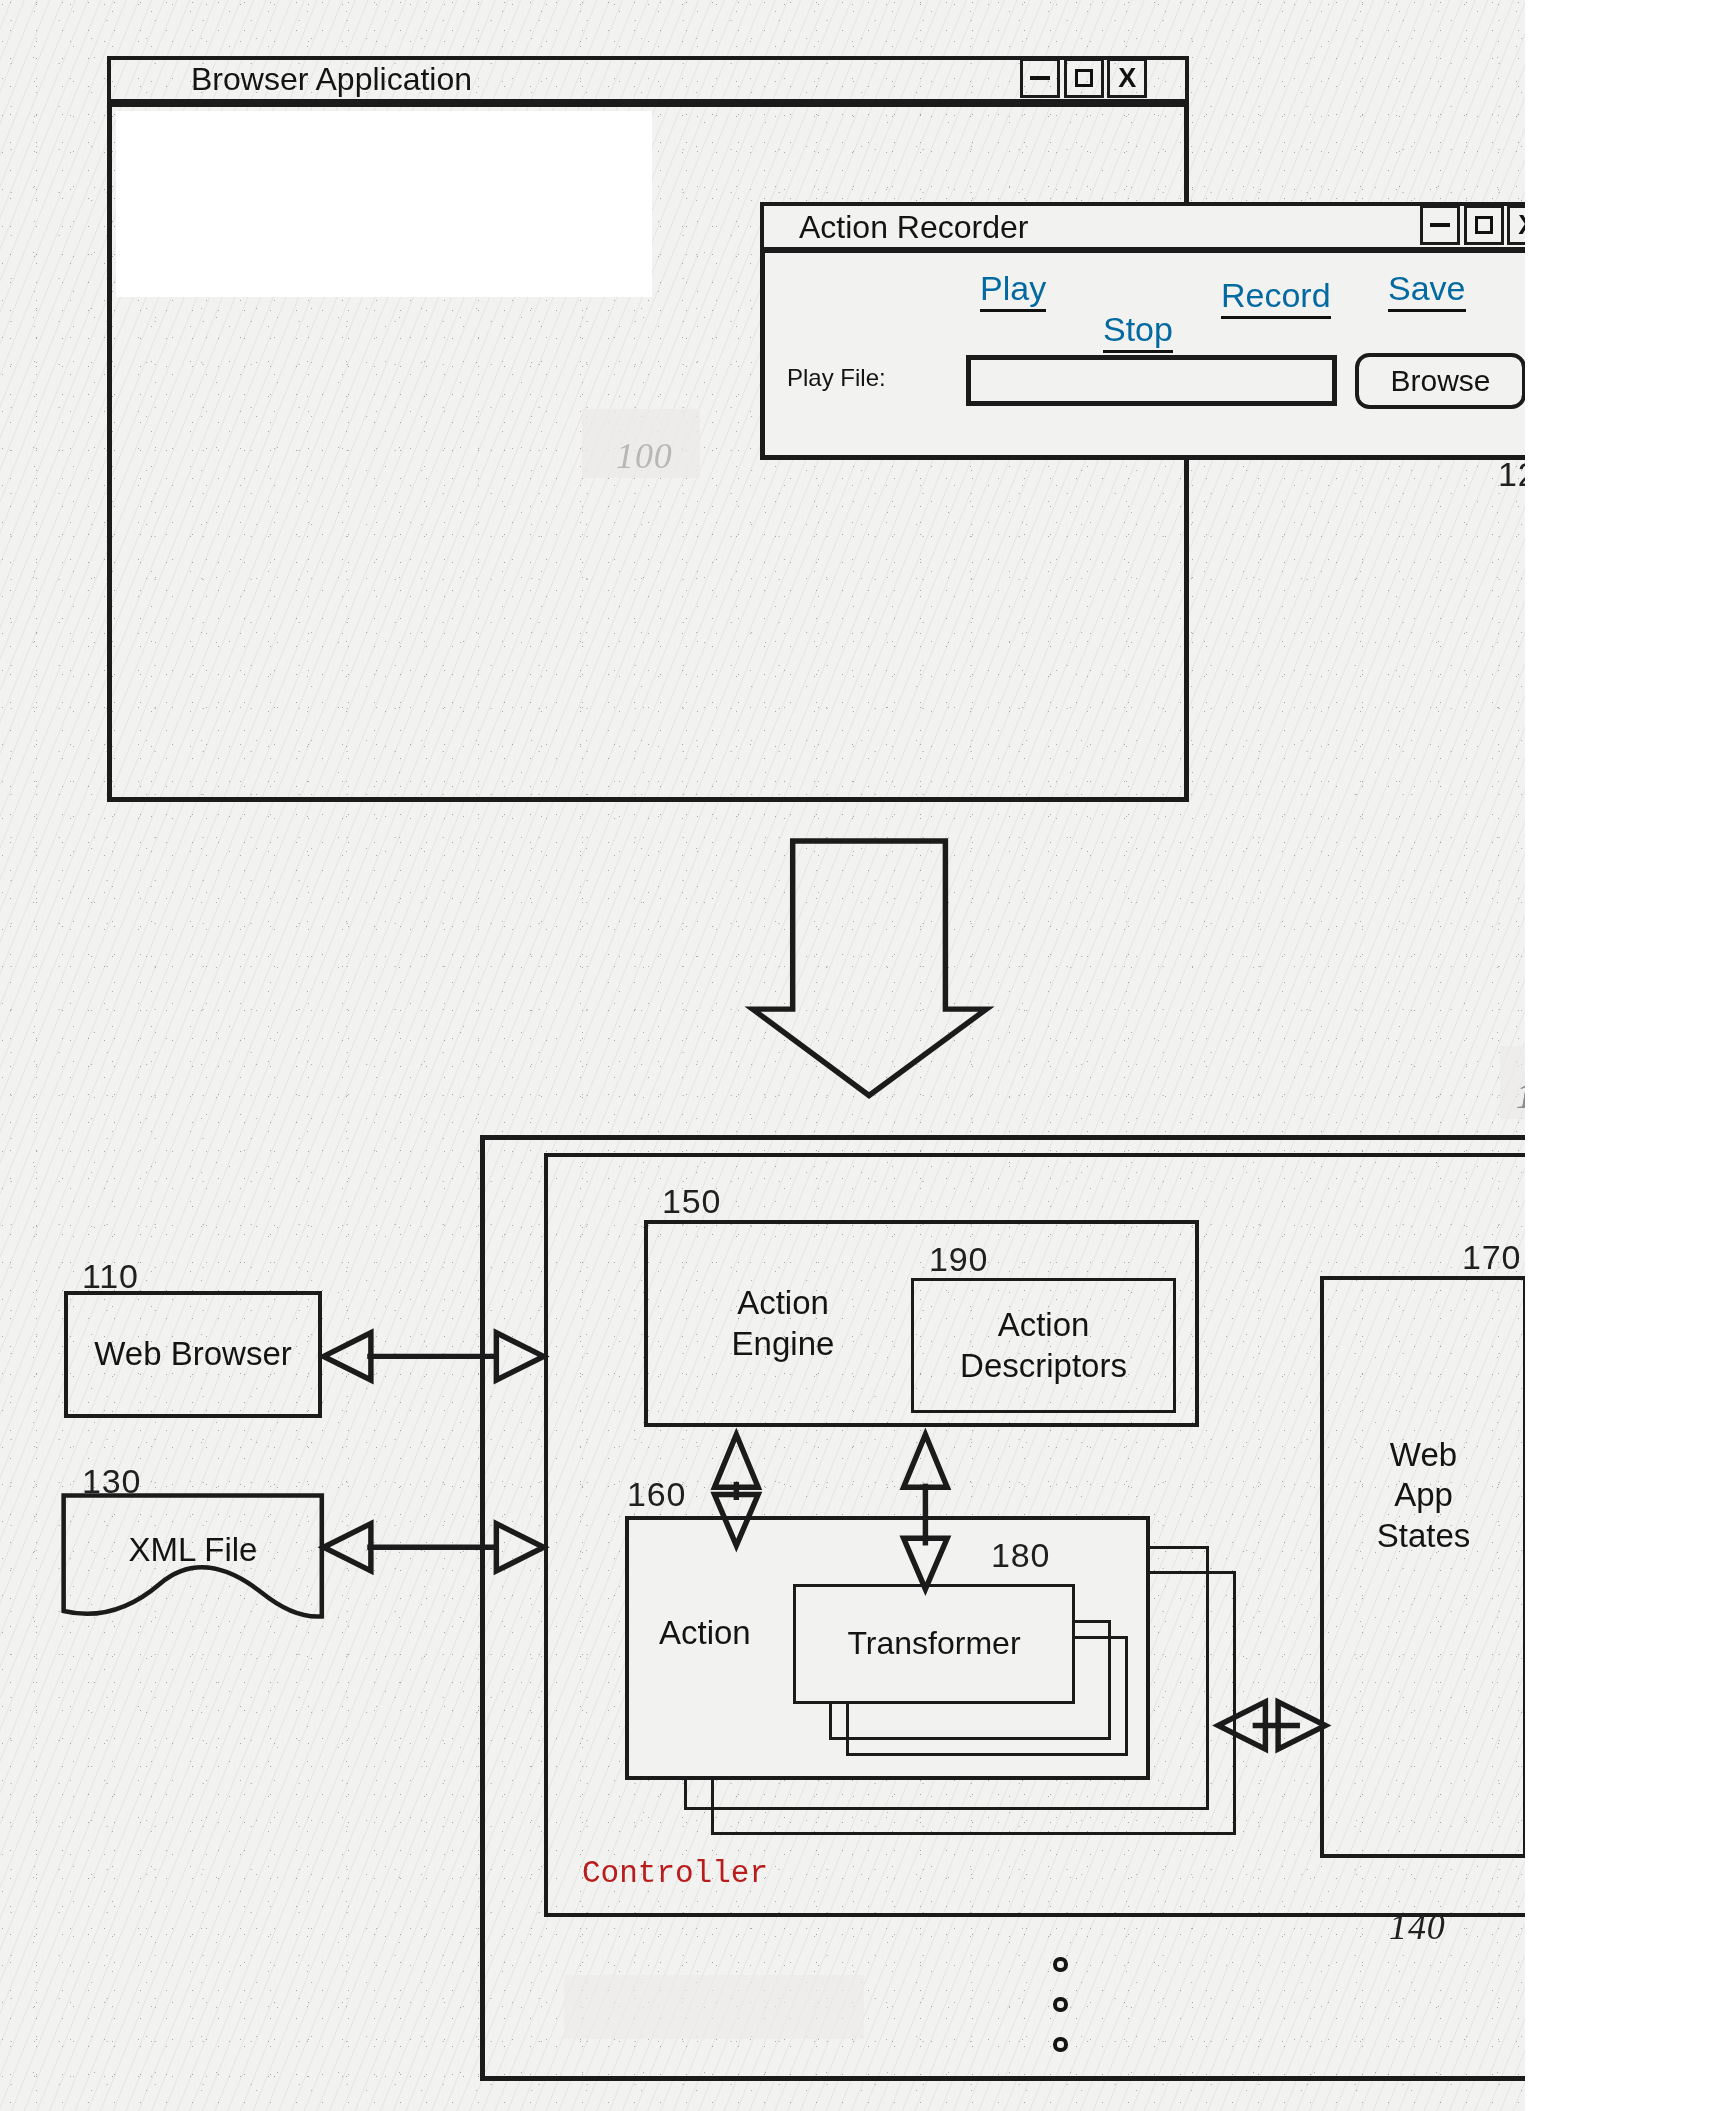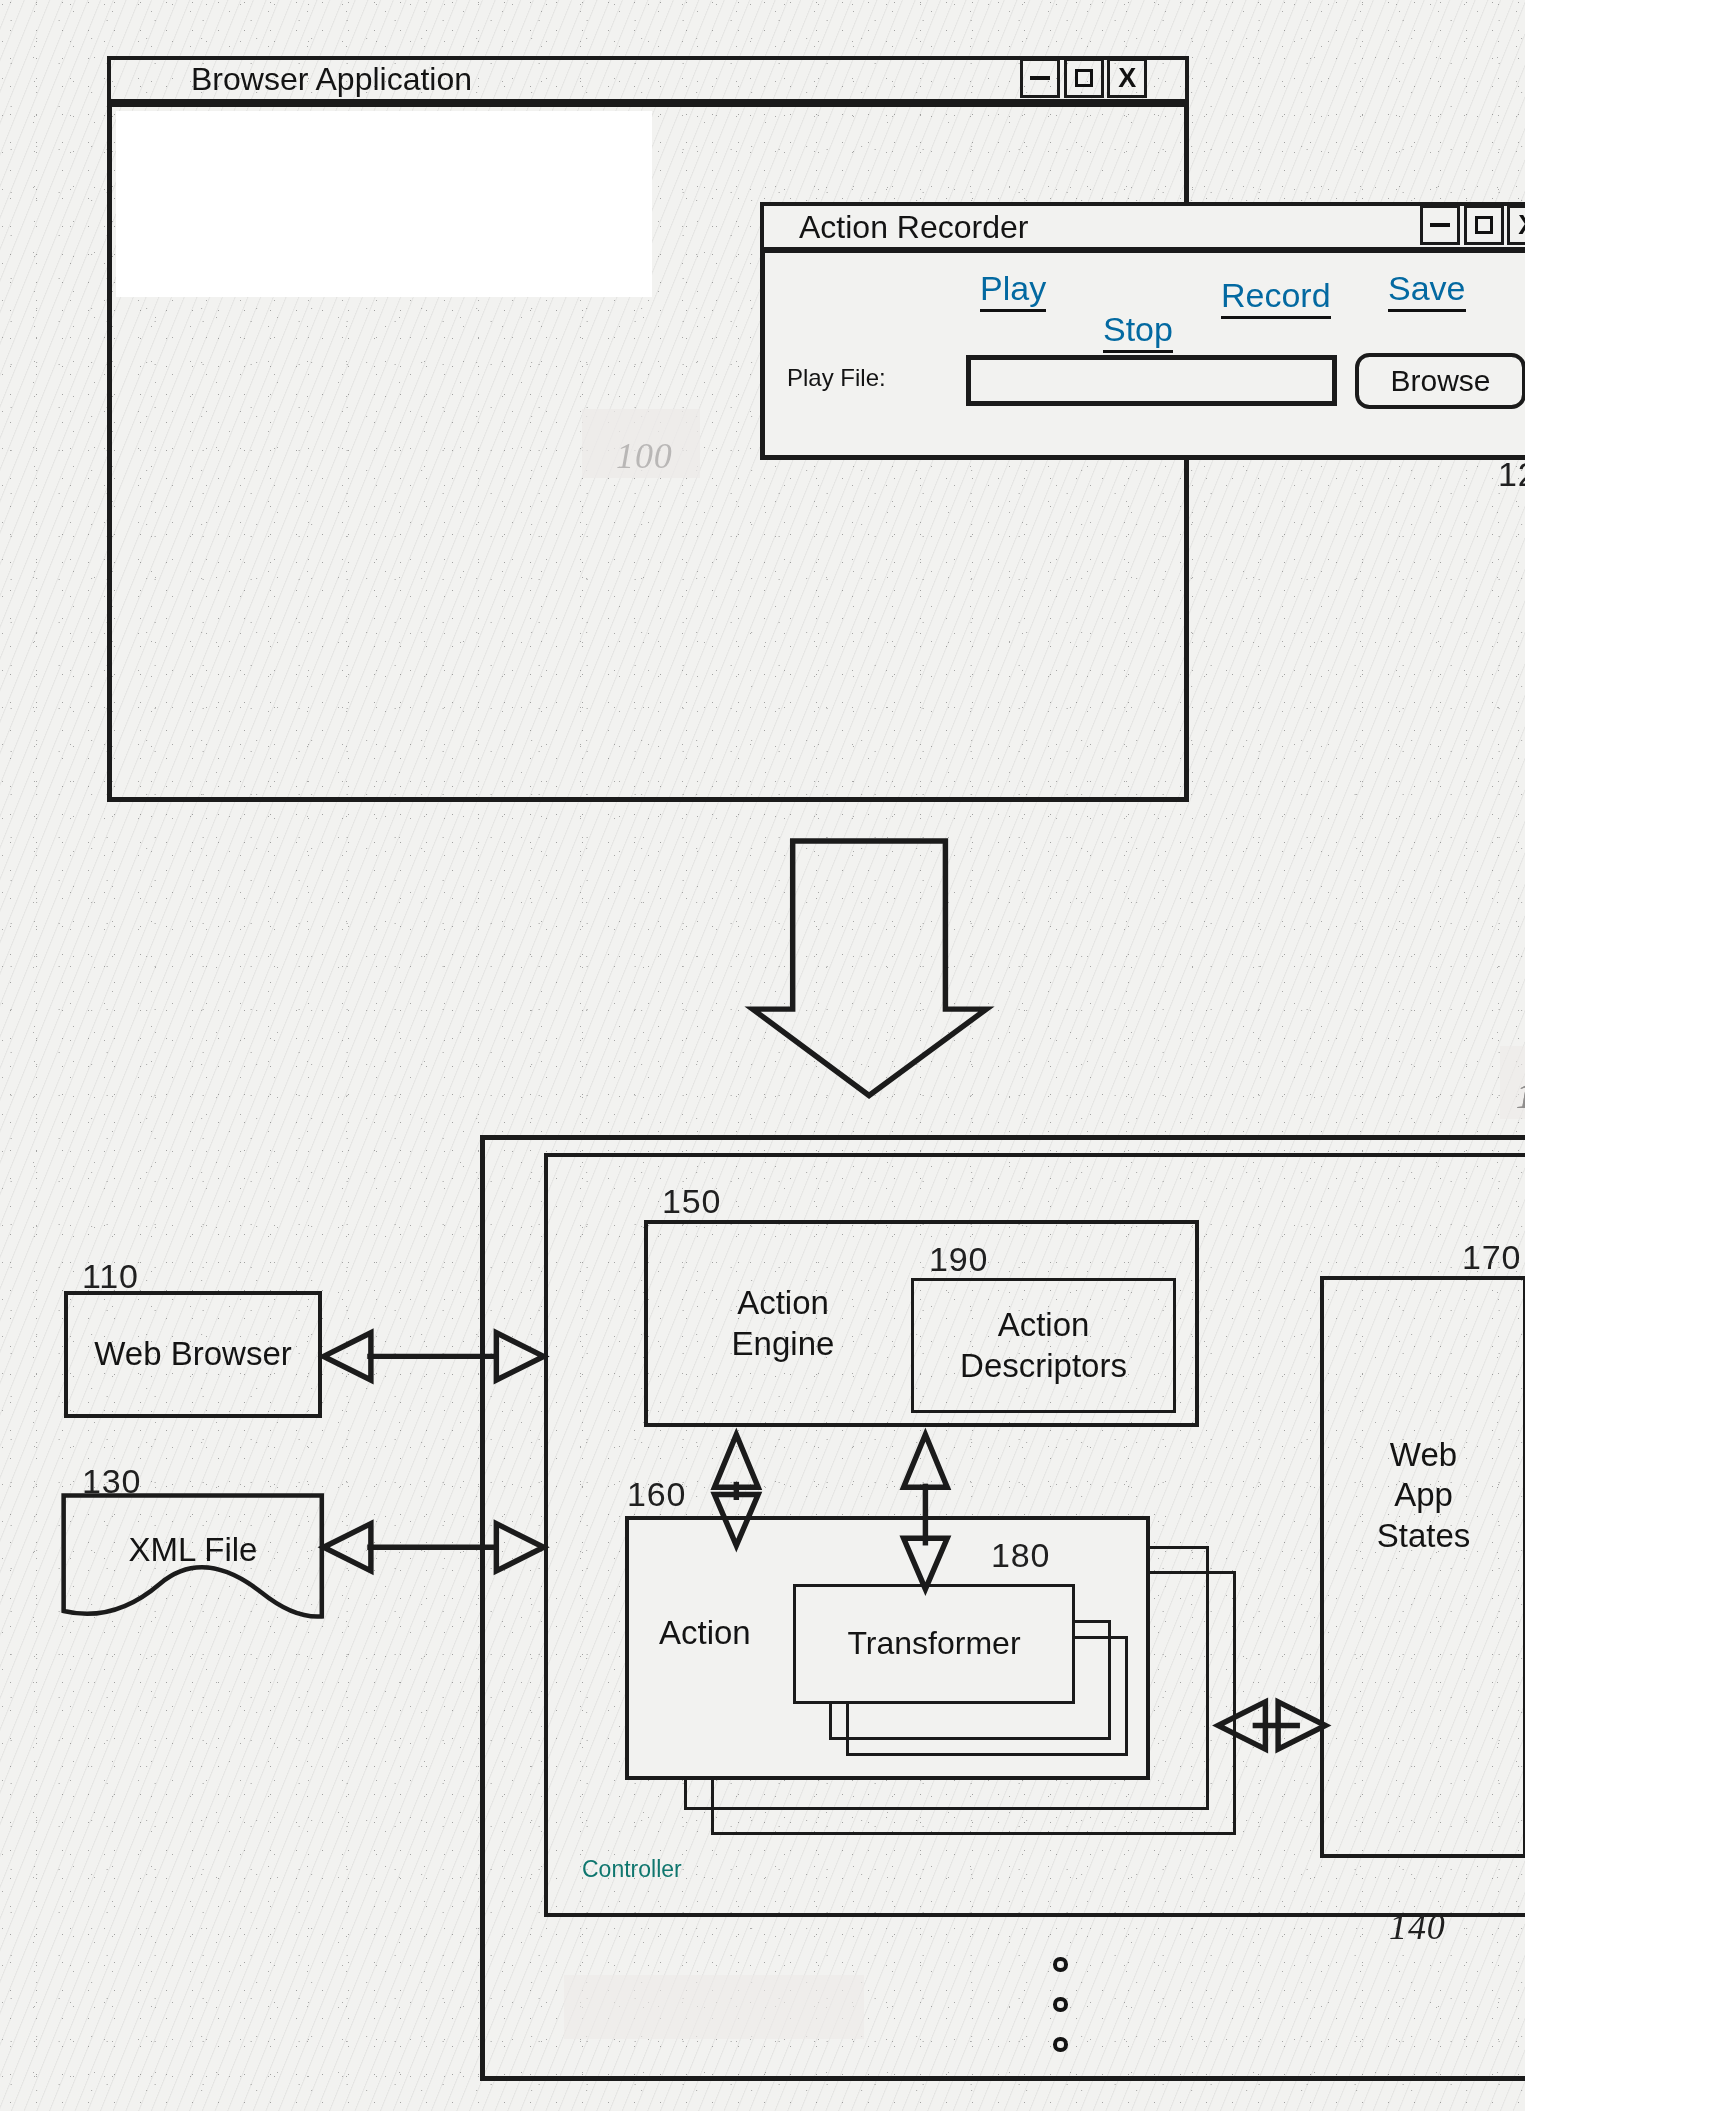--- a/index.html
+++ b/index.html
@@ -254,21 +254,21 @@
   </svg>
 
   <div class="layer">
 
     <div class="box thick" style="left:480px; top:1135px; width:1156px; height:946px;"></div>
     <div class="ref hand" style="left:1516px; top:1075px;">100</div>
     <div class="patch soft" style="left:1500px; top:1046px; width:164px; height:73px; opacity:.55;"></div>
     <div class="ref hand" style="left:1516px; top:1075px;">100</div>
 
     <div class="box" style="left:544px; top:1153px; width:1038px; height:764px;"></div>
-    <div class="lbl" style="left:582px; top:1856px; font-size:23px; color:#0f766e;">Controller</div>
+    <div class="lbl" style="left:582px; top:1856px; font-size:31px; color:#b91c1c;font-family:Liberation Mono, monospace;">Controller</div>
     <div class="ref hand" style="left:1389px; top:1906px;">140</div>
 
     <div class="ref" style="left:82px; top:1257px;">110</div>
     <div class="box" style="left:64px; top:1291px; width:258px; height:127px;"></div>
     <div class="centered" style="left:64px; top:1291px; width:258px; height:127px;">Web Browser</div>
 
     <div class="ref" style="left:82px; top:1462px;">130</div>
     <div class="centered" style="left:64px; top:1496px; width:258px; height:109px; z-index:8;">XML File</div>
 
     <div class="ref" style="left:662px; top:1182px;">150</div>

